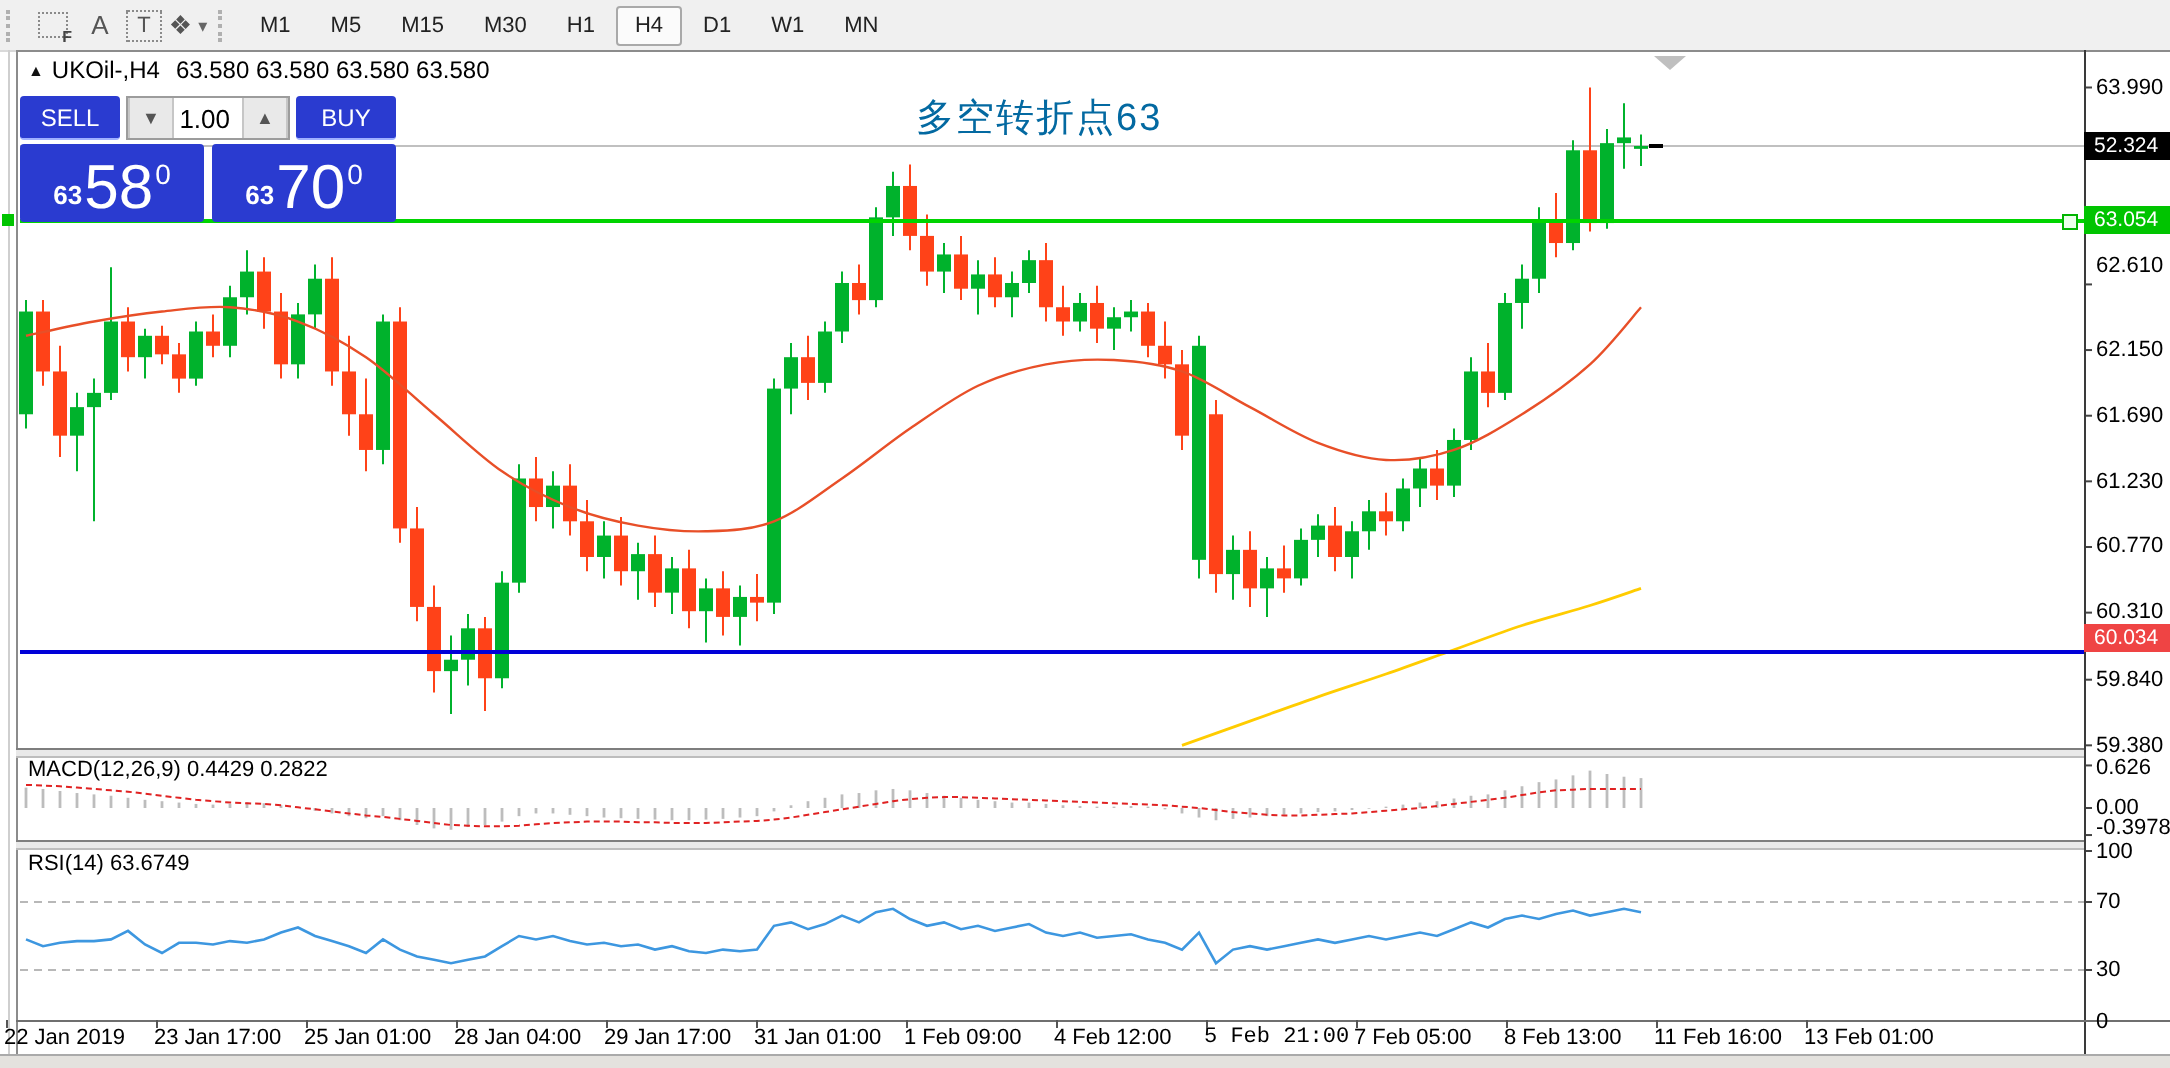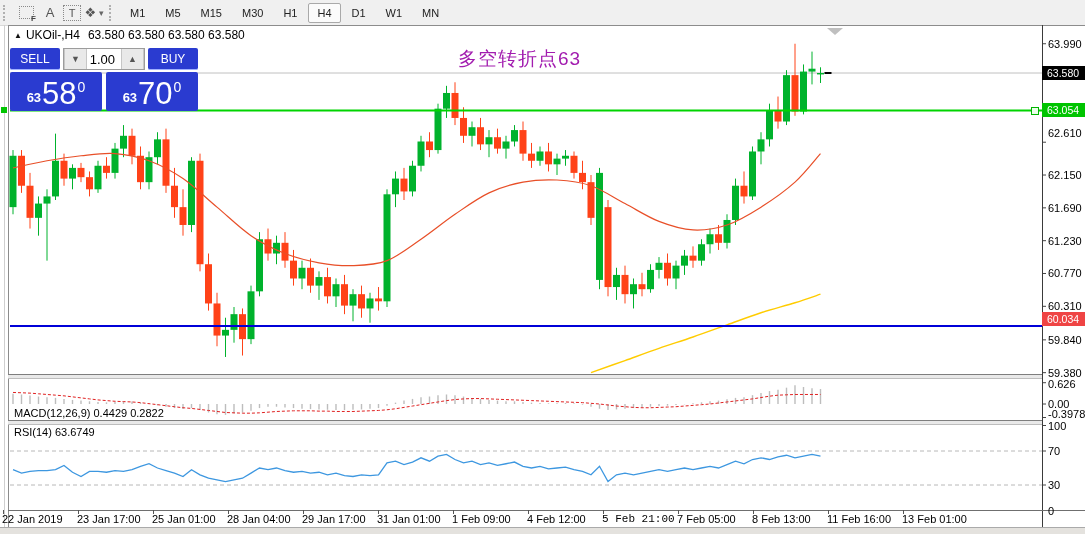--- a/index.html
+++ b/index.html
@@ -38,30 +38,30 @@
   #stepper{flex:1;display:flex;border:1px solid #9c9c9c;background:#fff;height:20px;}
   .step-arrow{width:21px;background:#e9e9e9;color:#555;font-size:9px;display:flex;align-items:center;justify-content:center;border-left:1px solid #c6c6c6;border-right:1px solid #c6c6c6;}
   #vol{flex:1;font-size:13px;color:#000;display:flex;align-items:center;justify-content:flex-end;padding-right:6px;}
   #trade-row2{display:flex;height:39px;margin-top:2px;}
   .pricecell{width:109px;background:#2a3bd0;color:#fff;border-radius:2px;display:flex;align-items:flex-end;justify-content:center;padding-bottom:2px;}
   .pricecell+.pricecell{margin-left:4px;}
   .psmall{font-size:13px;font-weight:bold;margin:0 1px 4px 0;}
   .pbig{font-size:31px;line-height:30px;}
   .psup{font-size:14px;margin:0 0 14px 1px;}
   
-  #annotation{left:458px;top:46px;font-size:19px;color:#a21caf;letter-spacing:1px;}
+  #annotation{left:458px;top:46px;font-size:19px;color:#0369a1;letter-spacing:1px;}
   
   .ticklabel{position:absolute;left:1048px;font-size:11px;color:#000;white-space:nowrap;}
   .badge{position:absolute;left:1042px;width:43px;height:14px;font-size:10.5px;color:#fff;display:flex;align-items:center;padding-left:5px;box-sizing:border-box;}
   #badge-cur{top:66px;background:#000;}
   #badge-green{top:103px;background:#00c400;}
   #badge-blue{top:312px;background:#ef4444;}
   .timelabel{position:absolute;top:513px;font-size:11px;color:#000;white-space:nowrap;}
   .indlabel{position:absolute;left:14px;font-size:11px;color:#000;}
-  #macd-label{top:379px;margin-top:28px;} #rsi-label{top:426px;}
+  #macd-label{top:379px;} #rsi-label{top:426px;}
   
   #shift-tri{left:827px;top:28px;width:0;height:0;border-left:8px solid transparent;border-right:8px solid transparent;border-top:7px solid #bfbfbf;}
   #gl-handle{left:1031px;top:107px;width:6px;height:6px;border:1px solid #00b400;background:#eaffea;}
   #gl-edge{left:1px;top:107px;width:6px;height:6px;background:#00c400;}
   svg{position:absolute;left:0;top:0;}
 </style>
 </head>
 <body>
 
 <div id="app">
@@ -457,21 +457,21 @@
       </div>
     </div>
   </div>
 
   <div class="abs" id="annotation">多空转折点63</div>
 
   <div class="abs" id="shift-tri"></div>
   <div class="abs" id="gl-handle"></div>
   <div class="abs" id="gl-edge"></div>
 
-  <div class="badge" id="badge-cur">63.580</div>
+  <div class="badge" id="badge-cur">52.324</div>
   <div class="badge" id="badge-green">63.054</div>
   <div class="badge" id="badge-blue">60.034</div>
 
   <div class="indlabel" id="macd-label">MACD(12,26,9) 0.4429 0.2822</div>
   <div class="indlabel" id="rsi-label">RSI(14) 63.6749</div>
 
   <div id="price-axis">
       <div class="ticklabel" style="top: 37.7465px; text-align: center;">63.990</div>
       <div class="ticklabel" style="top: 127px;">62.610</div>
       <div class="ticklabel" style="top: 169.03px;">62.150</div>

